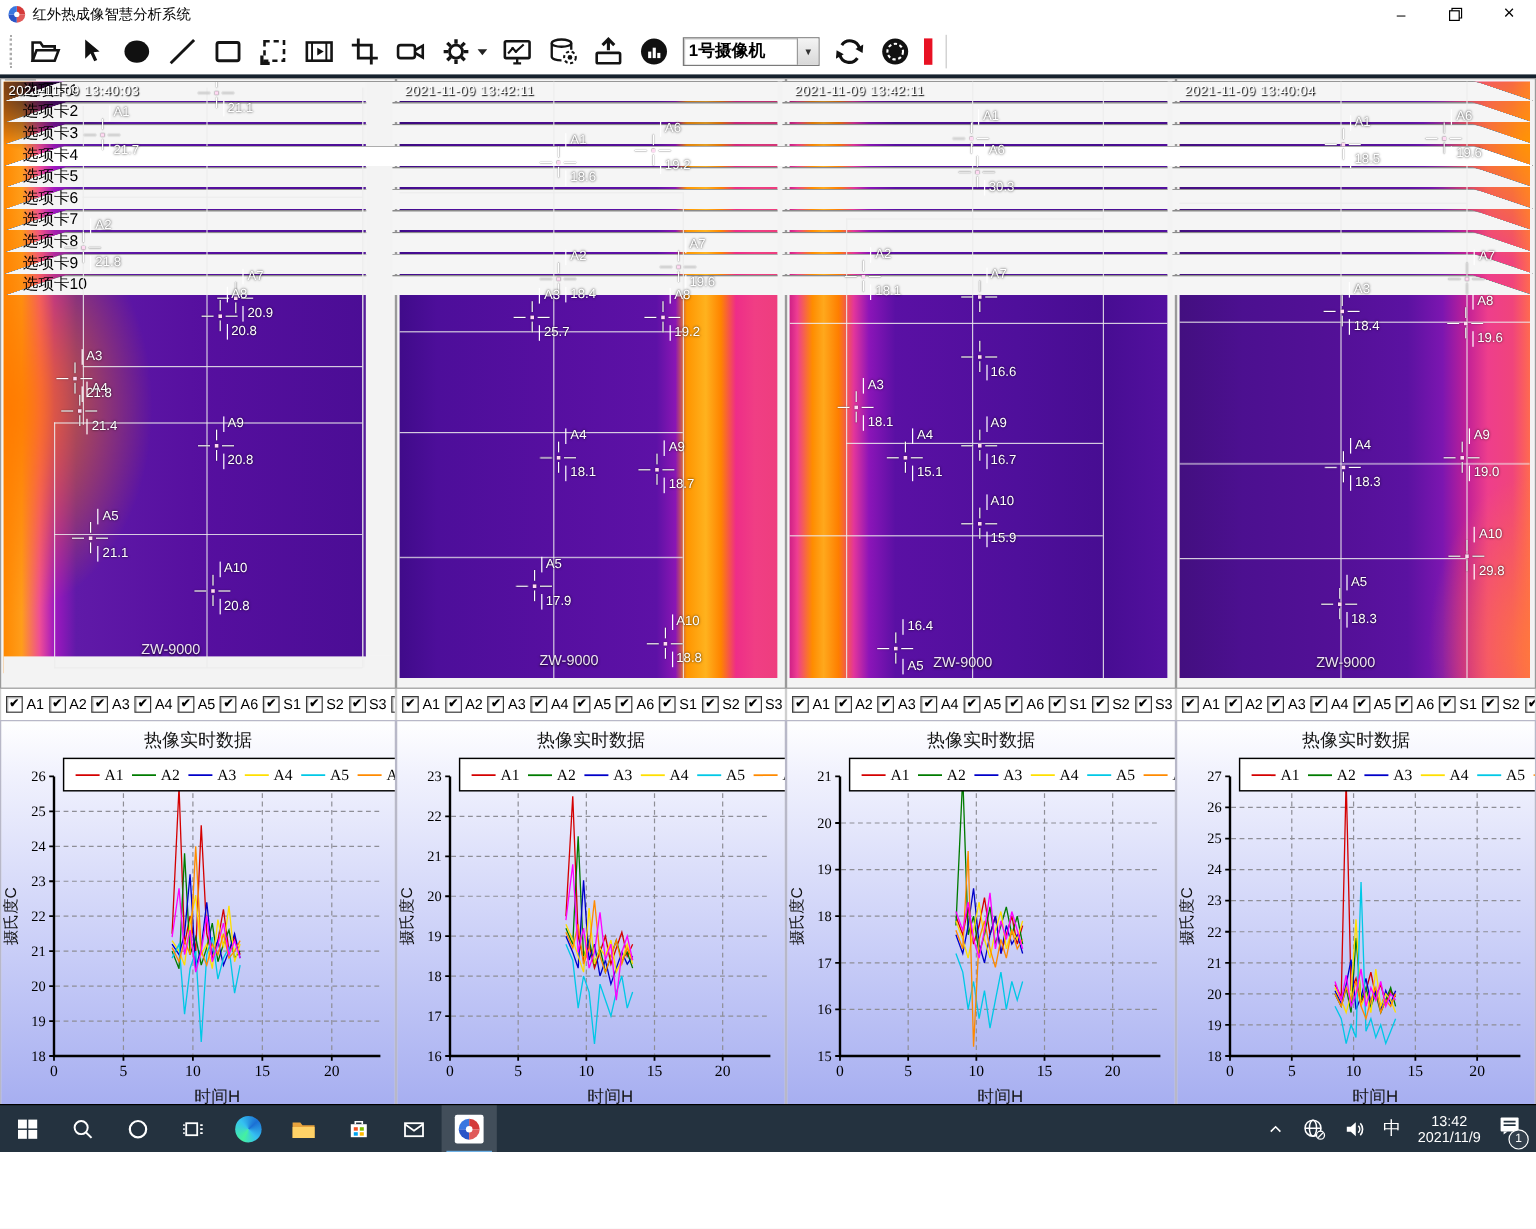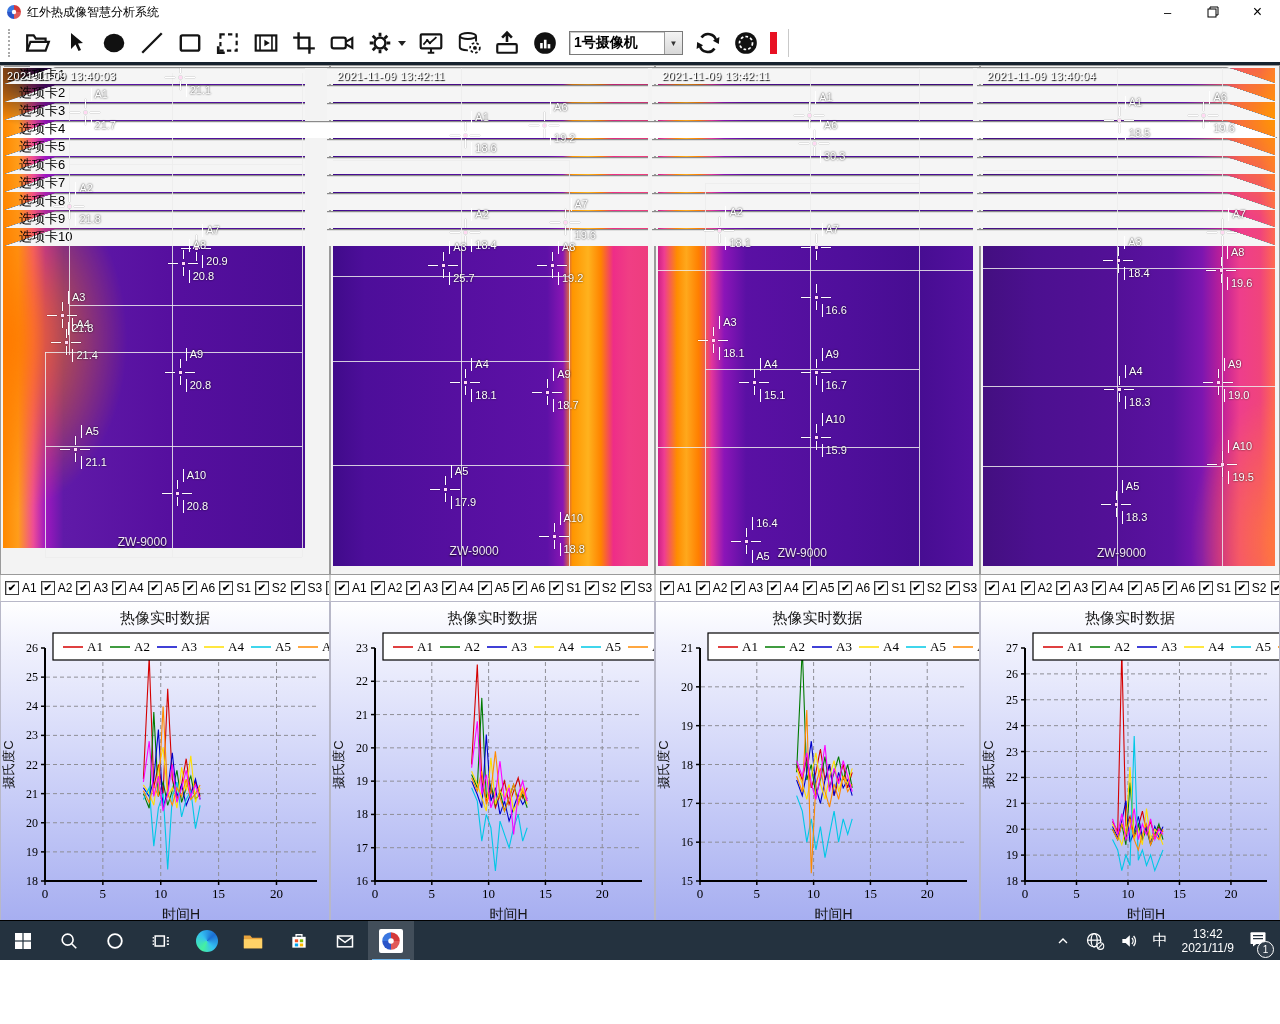--- a/index.html
+++ b/index.html
@@ -949,21 +949,21 @@
               <div class="lb">A9</div>
               <div class="vl">19.0</div>
             </div>
             <div class="mk" style="left: 82%; top: 79.5%;">
               <i class="hl"></i>
               <i class="hr"></i>
               <i class="vt"></i>
               <i class="vb"></i>
               <i class="dt"></i>
               <div class="lb">A10</div>
-              <div class="vl">19.5</div>
+              <div class="vl">29.8</div>
             </div>
             <div class="mk" style="left: 45.5%; top: 87.5%;">
               <i class="hl"></i>
               <i class="hr"></i>
               <i class="vt"></i>
               <i class="vb"></i>
               <i class="dt"></i>
               <div class="lb">A5</div>
               <div class="vl">18.3</div>
             </div>

